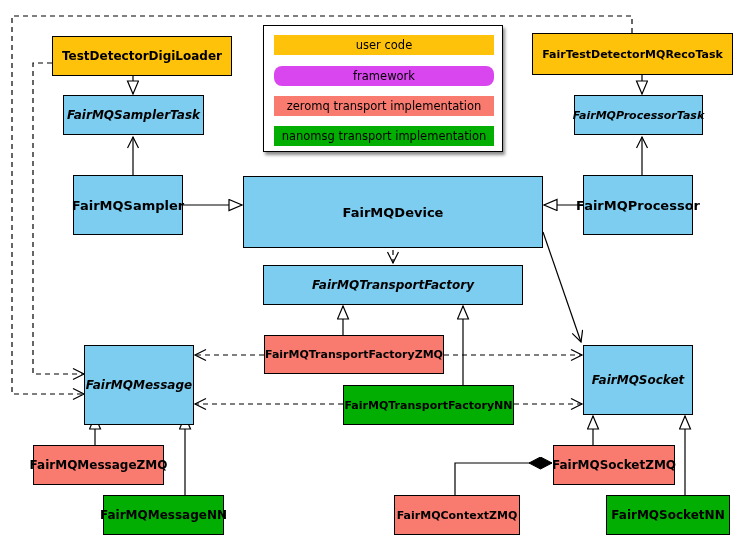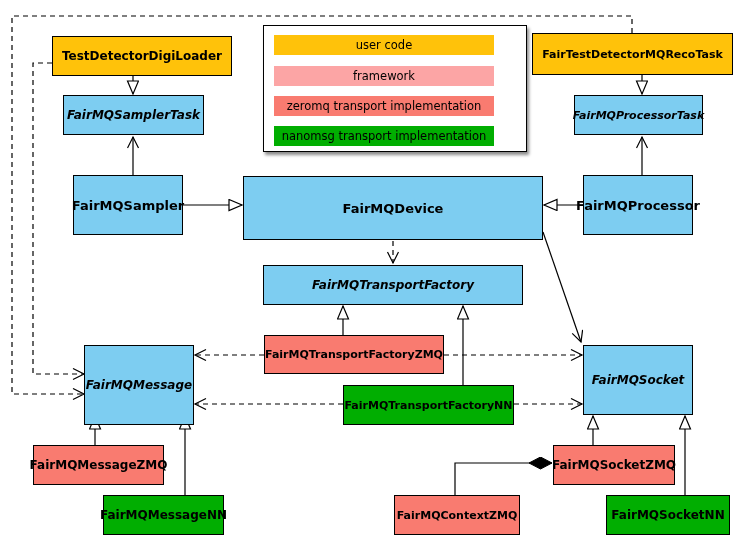--- a/index.html
+++ b/index.html
@@ -12,21 +12,21 @@
     position:absolute;box-sizing:border-box;border:1px solid #000;
     display:flex;align-items:center;justify-content:center;text-align:center;
     font-weight:bold;font-size:12px;color:#000;white-space:nowrap;
   }
   .box.abstract{font-style:italic;}
   .box.sm{font-size:11px;}
   .box.lg{font-size:13px;}
   #legend{
     position:absolute;box-sizing:border-box;background:#fff;border:1px solid #000;
     box-shadow:2px 3px 3px rgba(0,0,0,0.45);
-    left:263px;top:25px;width:264px;height:127px;
+    left:263px;top:25px;width:240px;height:127px;
   }
   .legend-bar{
     position:absolute;left:10px;width:220px;height:20px;
     display:flex;align-items:center;justify-content:center;
     font-size:11.5px;font-weight:normal;color:#000;white-space:nowrap;
   }
 </style>
 </head>
 <body>
 
@@ -79,21 +79,21 @@
   </div>
 
   <div class="box abstract" style="left: 63px; top: 95px; width: 141px; height: 40px; background-color: rgb(125, 205, 241);">
     <span>FairMQSamplerTask</span>
   </div>
 
   <div class="box lg" style="left: 73px; top: 175px; width: 110px; height: 60px; background-color: rgb(125, 205, 241);">
     <span>FairMQSampler</span>
   </div>
 
-  <div class="box lg" style="left: 243px; top: 176px; width: 300px; height: 64px; background-color: rgb(125, 205, 241);">
+  <div class="box lg" style="left: 243px; top: 176px; width: 300px; height: 72px; background-color: rgb(125, 205, 241);">
     <span>FairMQDevice</span>
   </div>
 
   <div class="box sm" style="left: 532px; top: 33px; width: 201px; height: 42px; background-color: rgb(255, 194, 10);">
     <span>FairTestDetectorMQRecoTask</span>
   </div>
 
   <div class="box abstract sm" style="left: 574px; top: 95px; width: 129px; height: 40px; background-color: rgb(125, 205, 241);">
     <span>FairMQProcessorTask</span>
   </div>
@@ -139,21 +139,21 @@
   </div>
 
   <div class="box" style="left: 606px; top: 495px; width: 124px; height: 40px; background-color: rgb(1, 174, 1);">
     <span>FairMQSocketNN</span>
   </div>
 
   <div id="legend">
     <div class="legend-bar" style="top: 9px; background-color: rgb(255, 194, 10);">
       <span>user code</span>
     </div>
-    <div class="legend-bar" style="top: 40px; background-color: #fca5a5;">
+    <div class="legend-bar" style="top: 40px; background-color: #d946ef; border-radius: 8px;">
       <span>framework</span>
     </div>
     <div class="legend-bar" style="top: 70px; background-color: rgb(249, 123, 112);">
       <span>zeromq transport implementation</span>
     </div>
     <div class="legend-bar" style="top: 100px; background-color: rgb(1, 174, 1);">
       <span>nanomsg transport implementation</span>
     </div>
   </div>
 

